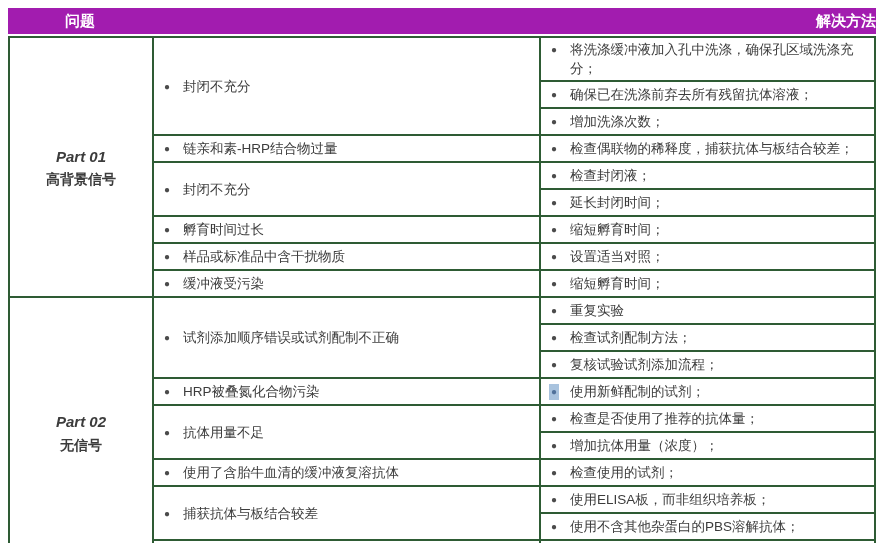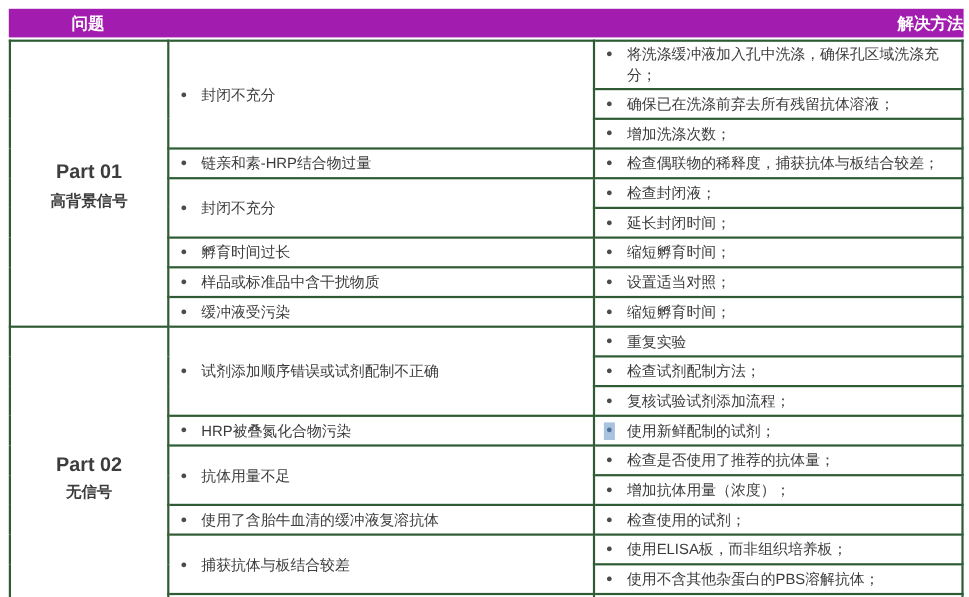--- a/index.html
+++ b/index.html
@@ -29,21 +29,21 @@
   table.tbl td{
     border:2px solid #2E5B34;
     font-size:13.5px;color:#3C3C3C;
     padding:2px 10px;vertical-align:middle;
     height:21px;
   }
   td.part-cell{
     text-align:center;vertical-align:middle;
     color:#2C5E35;font-weight:bold;
   }
-  .part-name{font-size:18px;line-height:1.7;}
+  .part-name{font-size:15px;line-height:1.7;font-style:italic;}
   .problem-name{font-size:14px;line-height:1.5;}
 
   .item{position:relative;padding-left:19px;line-height:1.42;text-align:left;}
   .bullet{
     position:absolute;left:0;top:2px;
     font-size:10px;color:#4B4B4B;line-height:1.6;
   }
   .bullet.hl{
     background:#A9C3DE;color:#50719A;
     padding:0 2px;left:-2px;

